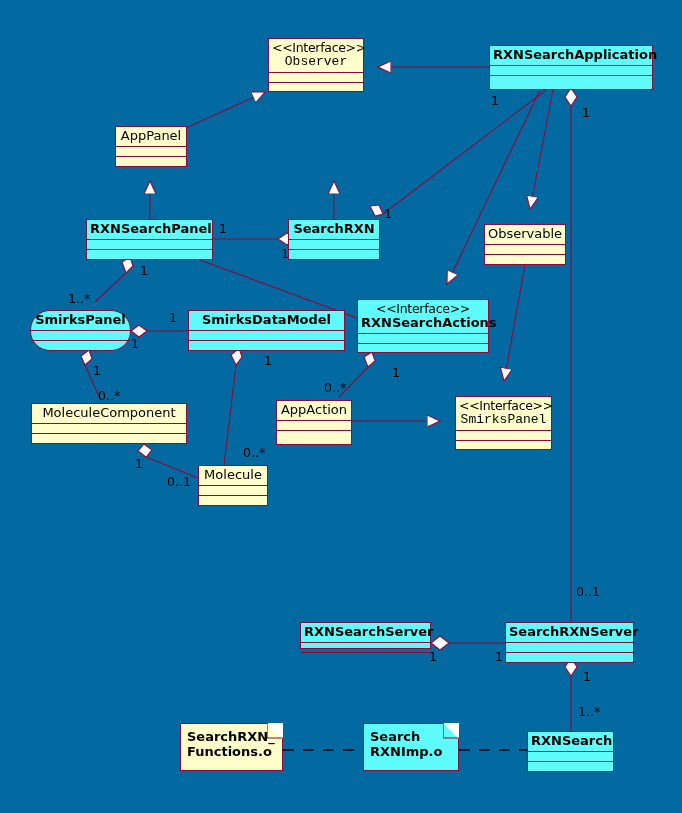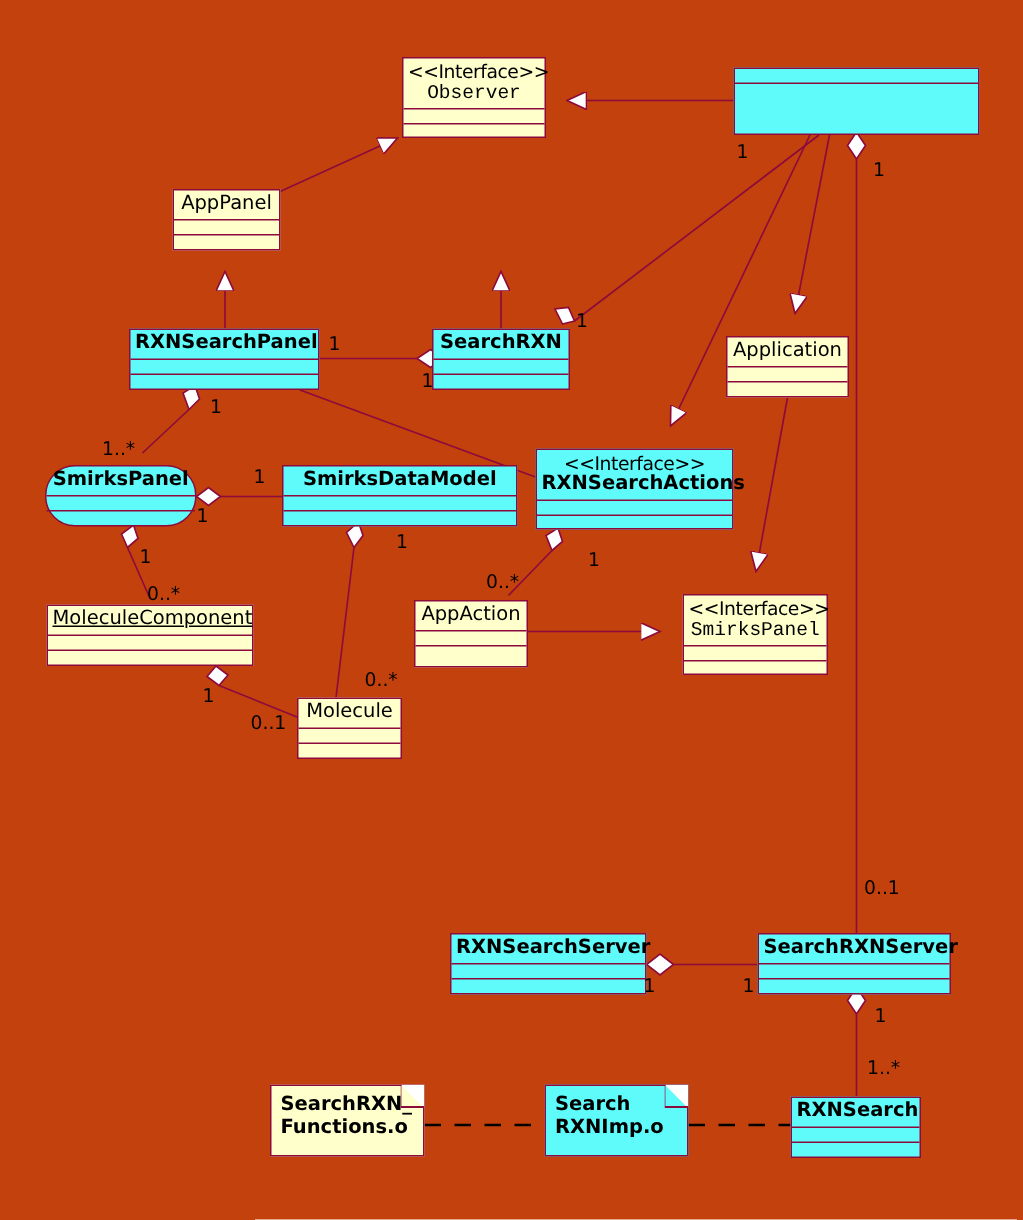--- a/index.html
+++ b/index.html
@@ -1,19 +1,19 @@
 <!DOCTYPE html>
 <html><head>
 <meta charset="utf-8">
 <style>
   html,body{margin:0;padding:0;background:#ffffff;}
   #canvas{
     position:relative;
     width:682px;height:813px;
-    background:#c2410c;
+    background:#0369a1;
     font-family:"DejaVu Sans","Liberation Sans",sans-serif;
     overflow:hidden;
   }
   #edges{position:absolute;left:0;top:0;width:682px;height:813px;}
 
   .node{
     position:absolute;
     border:1px solid #8C0B3C;
     box-sizing:border-box;
     z-index:5;
@@ -149,20 +149,21 @@
   <div class="node yellow iface" style="left:268px;top:38px;width:96px;height:54px;">
     <div class="title">
       <span class="stereo">&lt;&lt;Interface&gt;&gt;</span>
       <span class="nm">Observer</span>
     </div>
     <div class="comp"></div>
     <div class="comp last"></div>
   </div>
 
   <div class="node cyan" style="left:489px;top:45px;width:164px;height:45px;">
+    <div class="title">RXNSearchApplication</div>
     <div class="comp"></div>
     <div class="comp last"></div>
   </div>
 
   <div class="node yellow" style="left:115px;top:126px;width:72px;height:41px;">
     <div class="title">AppPanel</div>
     <div class="comp"></div>
     <div class="comp last"></div>
   </div>
 
@@ -173,21 +174,21 @@
     <div class="comp last"></div>
   </div>
 
   <div class="node cyan" style="left:288px;top:219px;width:92px;height:41px;">
     <div class="title">SearchRXN</div>
     <div class="comp"></div>
     <div class="comp last"></div>
   </div>
 
   <div class="node yellow" style="left:484px;top:224px;width:82px;height:41px;">
-    <div class="title">Application</div>
+    <div class="title">Observable</div>
     <div class="comp"></div>
     <div class="comp last"></div>
   </div>
 
   <div class="node cyan" style="left:30px;top:310px;width:101px;height:41px;border-radius:20px;">
     <div class="title">SmirksPanel</div>
     <div class="comp"></div>
     <div class="comp last"></div>
   </div>
 
@@ -199,21 +200,21 @@
 
   <div class="node cyan iface" style="left:357px;top:299px;width:132px;height:54px;">
     <div class="title">
       <span class="stereo">&lt;&lt;Interface&gt;&gt;</span>
       <span class="nm">RXNSearchActions</span>
     </div>
     <div class="comp"></div>
     <div class="comp last"></div>
   </div>
 
-  <div class="node yellow" style="left:31px;top:403px;width:138px;height:41px;text-decoration:underline;">
+  <div class="node yellow" style="left:31px;top:403px;width:156px;height:41px;">
     <div class="title">MoleculeComponent</div>
     <div class="comp"></div>
     <div class="comp last"></div>
   </div>
 
   <div class="node yellow" style="left:276px;top:400px;width:76px;height:45px;">
     <div class="title">AppAction</div>
     <div class="comp"></div>
     <div class="comp last"></div>
   </div>
@@ -226,21 +227,21 @@
     <div class="comp"></div>
     <div class="comp last"></div>
   </div>
 
   <div class="node yellow" style="left:198px;top:465px;width:70px;height:41px;">
     <div class="title">Molecule</div>
     <div class="comp"></div>
     <div class="comp last"></div>
   </div>
 
-  <div class="node cyan" style="left:300px;top:622px;width:131px;height:41px;">
+  <div class="node cyan" style="left:300px;top:622px;width:131px;height:27px;">
     <div class="title">RXNSearchServer</div>
     <div class="comp"></div>
     <div class="comp last"></div>
   </div>
 
   <div class="node cyan" style="left:505px;top:622px;width:129px;height:41px;">
     <div class="title">SearchRXNServer</div>
     <div class="comp"></div>
     <div class="comp last"></div>
   </div>

